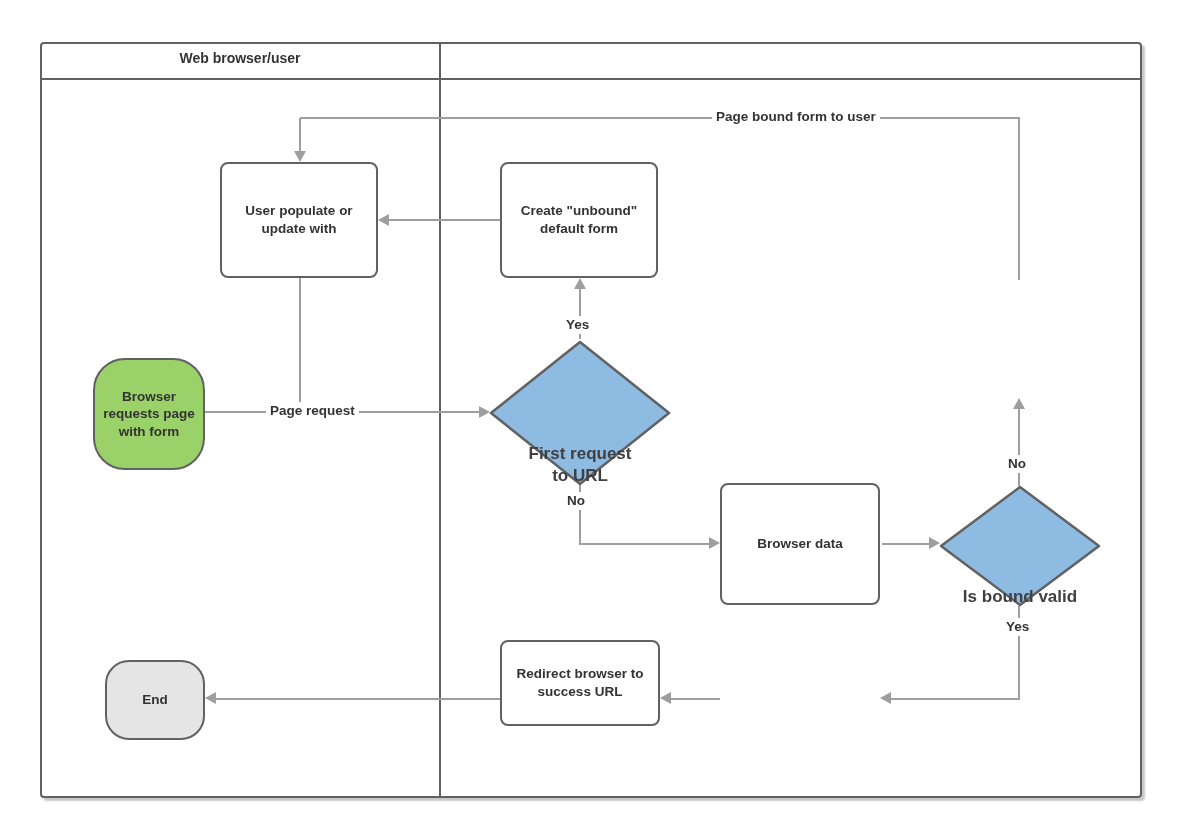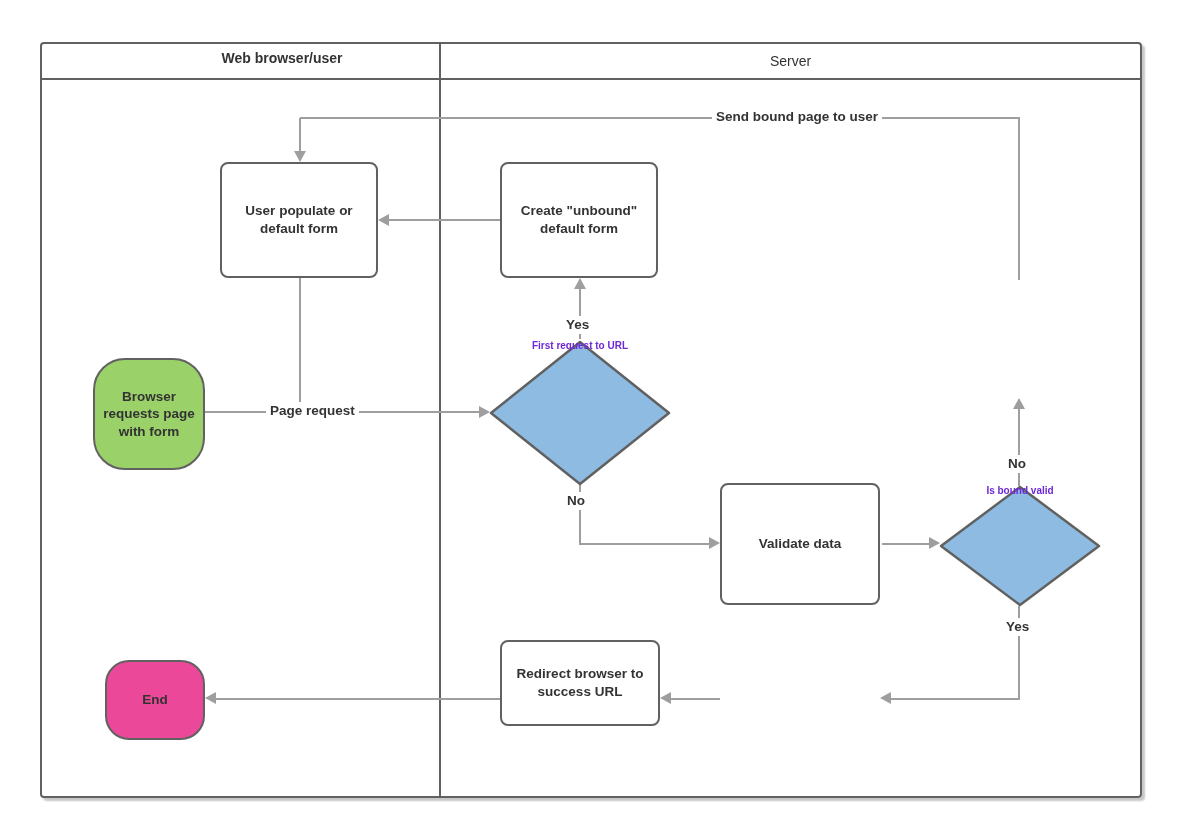--- a/index.html
+++ b/index.html
@@ -30,46 +30,43 @@
   .ah-up   {border-left:6px solid transparent;border-right:6px solid transparent;border-bottom:11px solid #9e9e9e;}
   .ah-down {border-left:6px solid transparent;border-right:6px solid transparent;border-top:11px solid #9e9e9e;}
   .elabel{
     position:absolute;background:#ffffff;font-weight:bold;font-size:13.5px;color:#333;
     padding:1px 4px;white-space:nowrap;line-height:1.2;
   }
   .diamond{position:absolute;}
   .diamond svg{display:block;}
   .diamond .dlabel{
     position:absolute;left:0;top:0;width:100%;height:100%;
-    display:flex;align-items:flex-start;justify-content:center;text-align:center;
-    font-weight:bold;font-size:10px;line-height:1.3;color:#6d28d9;
+    display:flex;align-items:flex-end;justify-content:center;text-align:center;
+    font-weight:bold;font-size:17px;line-height:1.3;color:#404040;
   }
   .diamond .dlabel span{display:inline-block;max-width:120px;}
 </style>
 </head>
 <body>
 
 <div id="canvas">
 
   <div class="frame" style="left:40px;top:42px;width:1102px;height:756px;"></div>
   <div class="hline" style="left:40px;top:78px;width:1102px;height:2px;"></div>
   <div class="vline" style="left:439px;top:42px;width:2px;height:756px;"></div>
 
-  <div class="lane-header bold" style="left:42px;top:44px;width:396px;height:28px;padding-left:42px;">
+  <div class="lane-header bold" style="left:42px;top:44px;width:396px;height:28px;">
     <span>Web browser/user</span>
-  </div>
-  <div class="lane-header" style="left:441px;top:44px;width:699px;height:34px;">
-    <span>Server</span>
   </div>
 
   <div class="edge" style="left:300px;top:117px;width:720px;height:2px;"></div>
   <div class="edge" style="left:1018px;top:118px;width:2px;height:162px;"></div>
   <div class="edge" style="left:299px;top:118px;width:2px;height:33px;"></div>
   <div class="ah ah-down" style="left:294px;top:151px;"></div>
-  <div class="elabel" style="left:712px;top:108px;">Send bound page to user</div>
+  <div class="elabel" style="left:712px;top:108px;">Page bound form to user</div>
 
   <div class="edge" style="left:299px;top:278px;width:2px;height:135px;"></div>
 
   <div class="edge" style="left:205px;top:411px;width:274px;height:2px;"></div>
   <div class="ah ah-right" style="left:479px;top:406px;"></div>
   <div class="elabel" style="left:266px;top:402px;">Page request</div>
 
   <div class="edge" style="left:389px;top:219px;width:111px;height:2px;"></div>
   <div class="ah ah-left" style="left:378px;top:214px;"></div>
 
@@ -98,52 +95,52 @@
   <div class="ah ah-left" style="left:660px;top:692px;"></div>
 
   <div class="edge" style="left:216px;top:698px;width:284px;height:2px;"></div>
   <div class="ah ah-left" style="left:205px;top:692px;"></div>
 
   <div class="node" style="left: 93px; top: 358px; width: 112px; height: 112px; border-radius: 32px; background-color: rgb(155, 209, 105);">
     <span>Browser requests page with form</span>
   </div>
 
   <div class="node" style="left:220px;top:162px;width:158px;height:116px;">
-    <span>User populate or default form</span>
+    <span>User populate or update with</span>
   </div>
 
   <div class="node" style="left:500px;top:162px;width:158px;height:116px;">
     <span>Create "unbound" default form</span>
   </div>
 
   <div class="diamond" style="left:488px;top:339px;width:184px;height:148px;">
     <svg width="184" height="148" viewBox="0 0 184 148">
       <polygon points="92,3 181,74 92,145 3,74" stroke="#616161" stroke-width="2.5" stroke-linejoin="round" fill="#8dbbe2"></polygon>
     </svg>
     <div class="dlabel">
       <span>First request to URL</span>
     </div>
   </div>
 
   <div class="node" style="left:720px;top:483px;width:160px;height:122px;">
-    <span>Validate data</span>
+    <span>Browser data</span>
   </div>
 
   <div class="diamond" style="left:938px;top:484px;width:164px;height:124px;">
     <svg width="164" height="124" viewBox="0 0 164 124">
       <polygon points="82,3 161,62 82,121 3,62" stroke="#616161" stroke-width="2.5" stroke-linejoin="round" fill="#8dbbe2"></polygon>
     </svg>
     <div class="dlabel">
       <span>Is bound valid</span>
     </div>
   </div>
 
 
   <div class="node" style="left:500px;top:640px;width:160px;height:86px;">
     <span>Redirect browser to success URL</span>
   </div>
 
 
-  <div class="node" style="left: 105px; top: 660px; width: 100px; height: 80px; border-radius: 24px; background-color: #ec4899;">
+  <div class="node" style="left: 105px; top: 660px; width: 100px; height: 80px; border-radius: 24px; background-color: #e5e5e5;">
     <span>End</span>
   </div>
 
 </div>
 
 </body></html>

